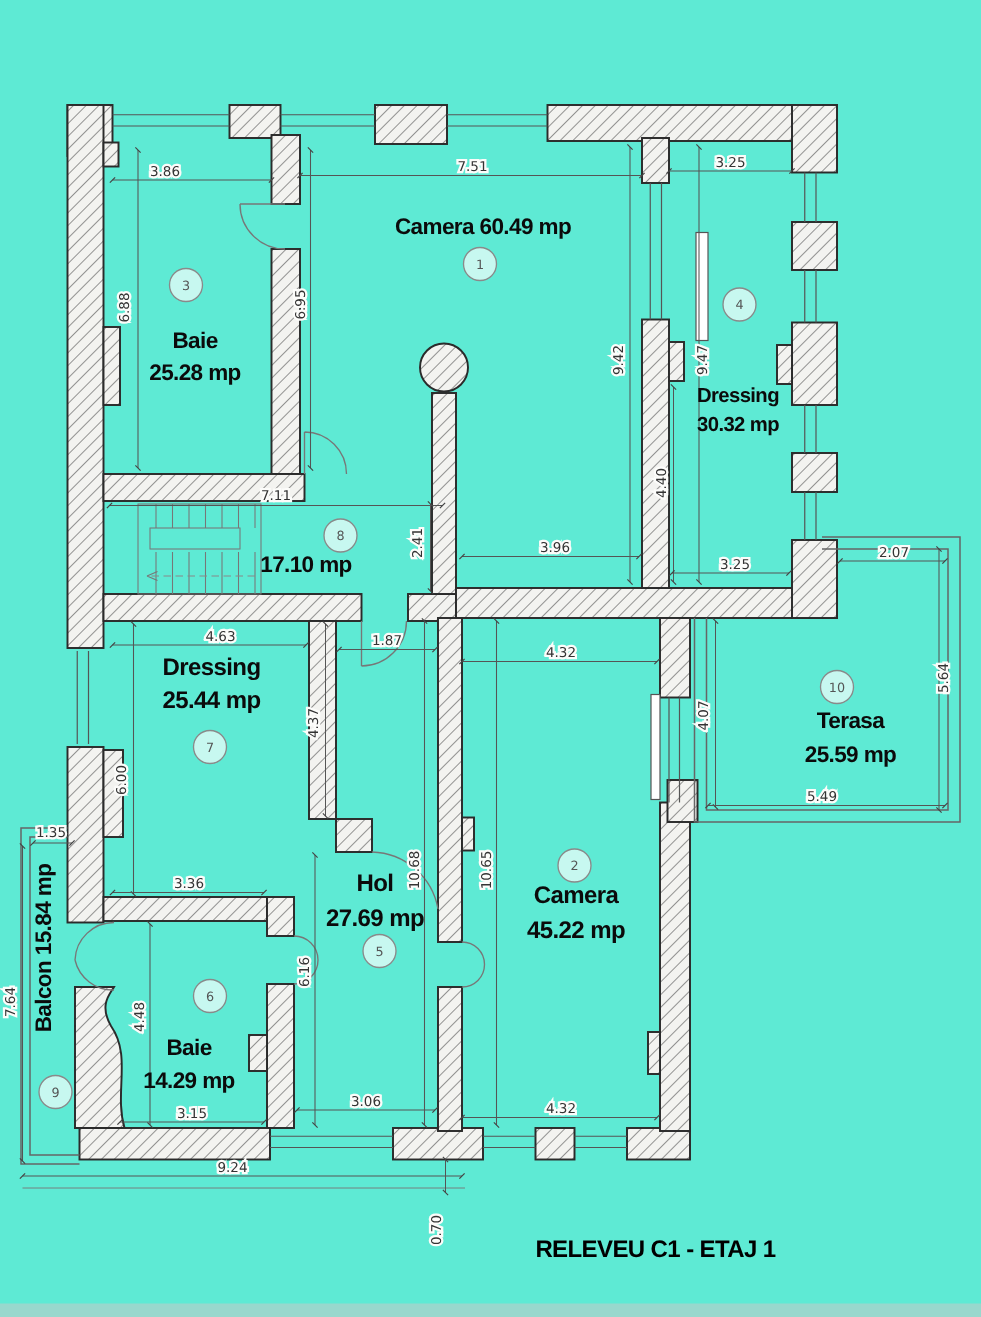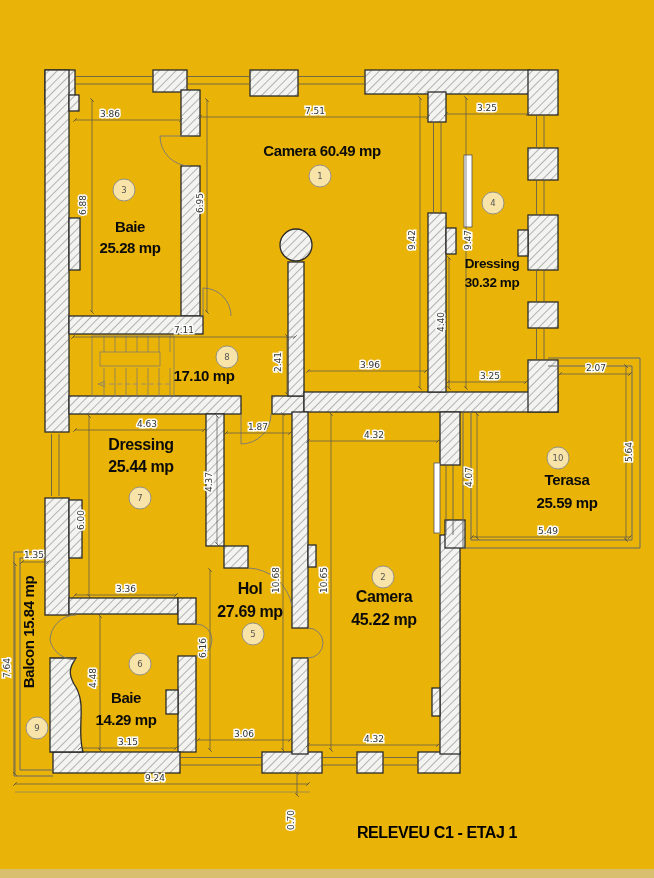--- a/index.html
+++ b/index.html
@@ -1,16 +1,16 @@
 <!DOCTYPE html>
 <html><head>
 <meta charset="utf-8">
 <style>
   html,body{margin:0;padding:0;background:#fbfbf9;}
-  .page{position:relative;width:654px;height:878px;background:#eab308;overflow:hidden;
+  .page{position:relative;width:654px;height:878px;background:#5eead4;overflow:hidden;
         font-family:"Liberation Sans",sans-serif;}
   svg{display:block}
   .wall{fill:url(#hatch);stroke:#2b2b2b;stroke-width:1.3;}
   .thin{fill:none;stroke:#666;stroke-width:1;}
   .win{stroke:#555;stroke-width:.8;fill:none;}
   .leaf{fill:#fff;stroke:#555;stroke-width:.8;}
   .door{fill:none;stroke:#777;stroke-width:.9;}
   .dim{stroke:#555;stroke-width:.7;marker-start:url(#tk);marker-end:url(#tk);}
   .dimline{stroke:#777;stroke-width:.6;}
   .dimt{font:9px "DejaVu Sans",sans-serif;fill:#333;text-anchor:middle;

